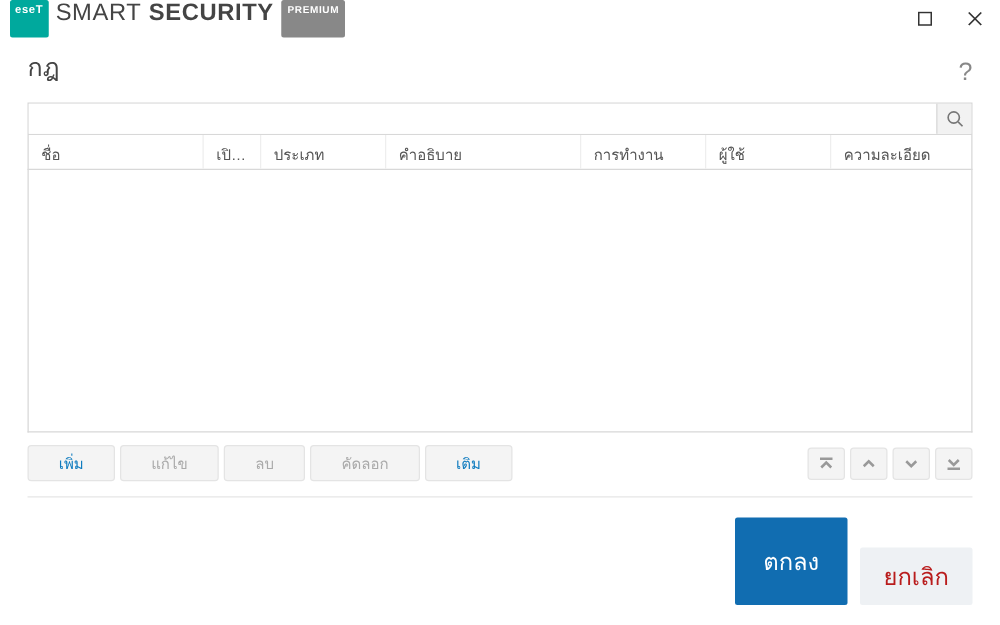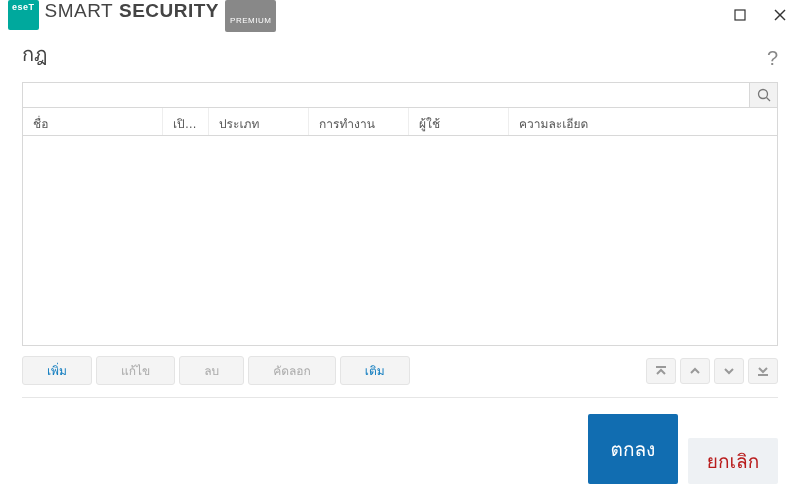--- a/index.html
+++ b/index.html
@@ -3,21 +3,21 @@
 <meta charset="utf-8">
 <style>
 * { margin: 0; padding: 0; box-sizing: border-box; font-family: "Segoe UI", Tahoma, sans-serif; }
 body { background: #fff; width: 800px; height: 500px; overflow: hidden; display: flex; flex-direction: column; }
 
 .titlebar { display: flex; height: 30px; padding: 0 0 0 8px; }
 .logo-badge { background: #00a99d; color: #fff; font-size: 9px; font-weight: bold; padding: 2px 4px; border-radius: 2px; letter-spacing: 0.5px; }
 .logo-text { font-size: 19px; color: #444; margin-left: 6px; letter-spacing: 0.5px; }
 .logo-text .light { font-weight: 300; }
 .logo-text .bold { font-weight: 600; }
-.premium-badge { background: #888; color: #fff; font-size: 8px; font-weight: normal; padding: 16px 5px; margin-left: 6px; border-radius: 2px; letter-spacing: 0.5px; }
+.premium-badge { background: #888; color: #fff; font-size: 8px; font-weight: bold; padding: 3px 5px; margin-left: 6px; border-radius: 2px; letter-spacing: 0.5px; }
 .win-controls { margin-left: auto; display: flex; }
 .win-btn { width: 40px; height: 30px; display: flex; align-items: center; justify-content: center; cursor: pointer; }
 .win-btn svg { width: 12px; height: 12px; }
 
 .header-row { display: flex; align-items: flex-end; padding: 8px 22px 12px 22px; }
 .page-title { font-size: 20px; color: #444; }
 .help-icon { margin-left: auto; color: #888; font-size: 20px; cursor: pointer; }
 
 .content { padding: 0 22px; flex: 1; display: flex; flex-direction: column; }
 
@@ -84,20 +84,21 @@
           <circle cx="6" cy="6" r="4.5" fill="none" stroke="#777" stroke-width="1.3"></circle>
           <line x1="9.5" y1="9.5" x2="13" y2="13" stroke="#777" stroke-width="1.3"></line>
         </svg>
     </div>
   </div>
 
   <div class="table-head">
     <div class="th" style="width:140px">ชื่อ</div>
     <div class="th" style="width:46px">เปิดใ...</div>
     <div class="th" style="width:100px">ประเภท</div>
+    <div class="th" style="width:156px">คำอธิบาย</div>
     <div class="th" style="width:100px">การทำงาน</div>
     <div class="th" style="width:100px">ผู้ใช้</div>
     <div class="th" style="flex:1">ความละเอียด</div>
   </div>
 
   <div class="table-body"></div>
 
   <div class="toolbar">
     <button class="txt-btn">เพิ่ม</button>
     <button class="txt-btn disabled">แก้ไข</button>

